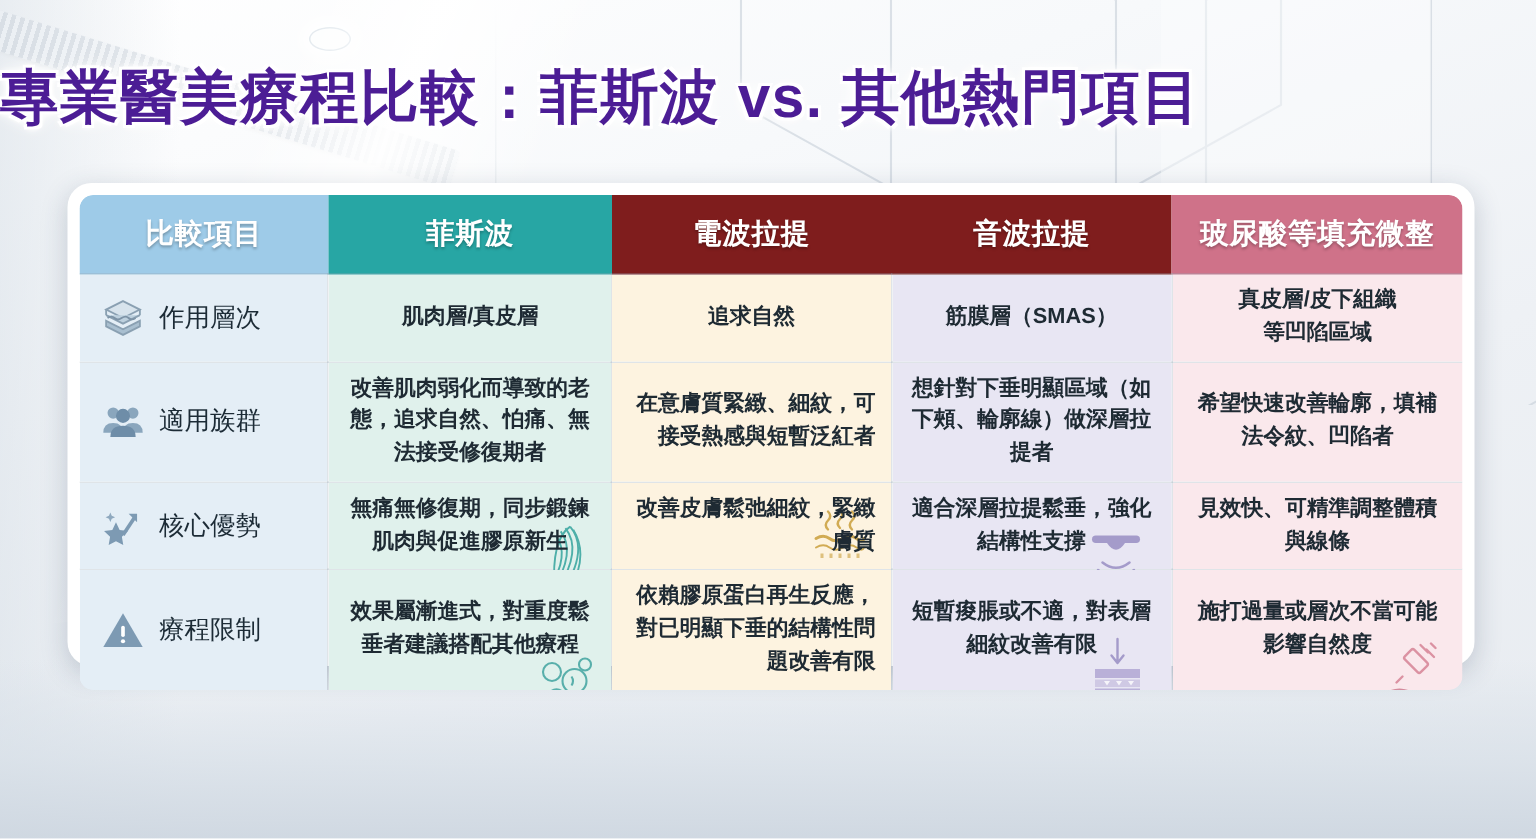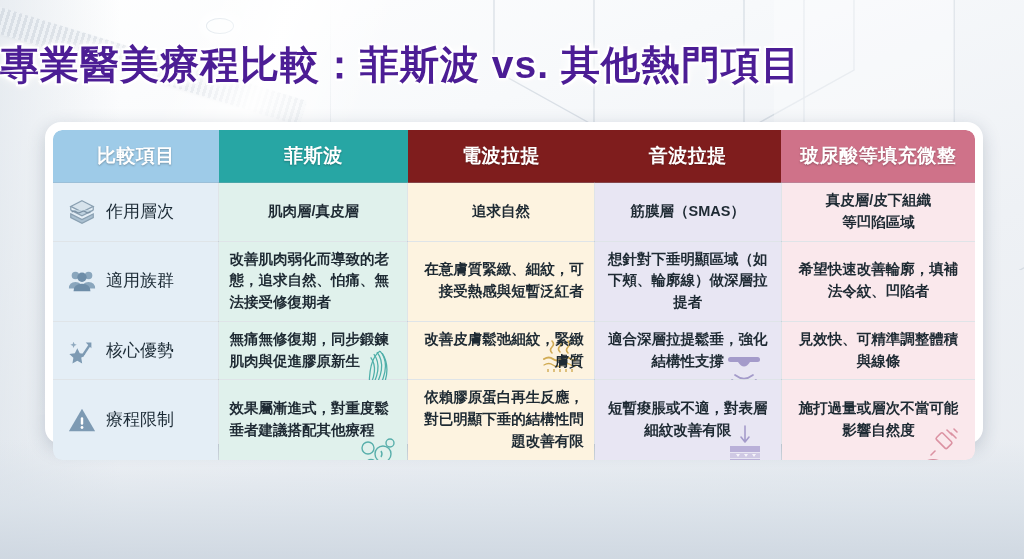--- a/index.html
+++ b/index.html
@@ -94,21 +94,21 @@
   thead th.h3{background:#7f1d1d;}
   thead th.h4{background:#cf7289;border-top-right-radius:9px;}
 
   tbody td{
     padding:7px 10px;vertical-align:middle;text-align:center;
     font-size:14.5px;line-height:1.5;color:#1e2a33;font-weight:bold;
     border:1px solid rgba(150,165,180,.30);
     position:relative;
   }
   tbody td.c0{background:#e4eef6;border-left:none;}
-  tbody td.c1{background:#e0f1ec;}
+  tbody td.c1{background:#e0f1ec;text-align:center;}
   tbody td.c2{background:#fdf3e0;text-align:right;}
   tbody td.c3{background:#e8e6f3;}
   tbody td.c4{background:#fae8ec;border-right:none;}
   tbody tr:last-child td{border-bottom:none;}
   tbody tr:last-child td.c0{border-bottom-left-radius:9px;}
   tbody tr:last-child td.c4{border-bottom-right-radius:9px;}
 
   td.c1,td.c2{text-align:left;}
   tbody tr.r-layer td{text-align:center;}
   td.c0{text-align:left;}

